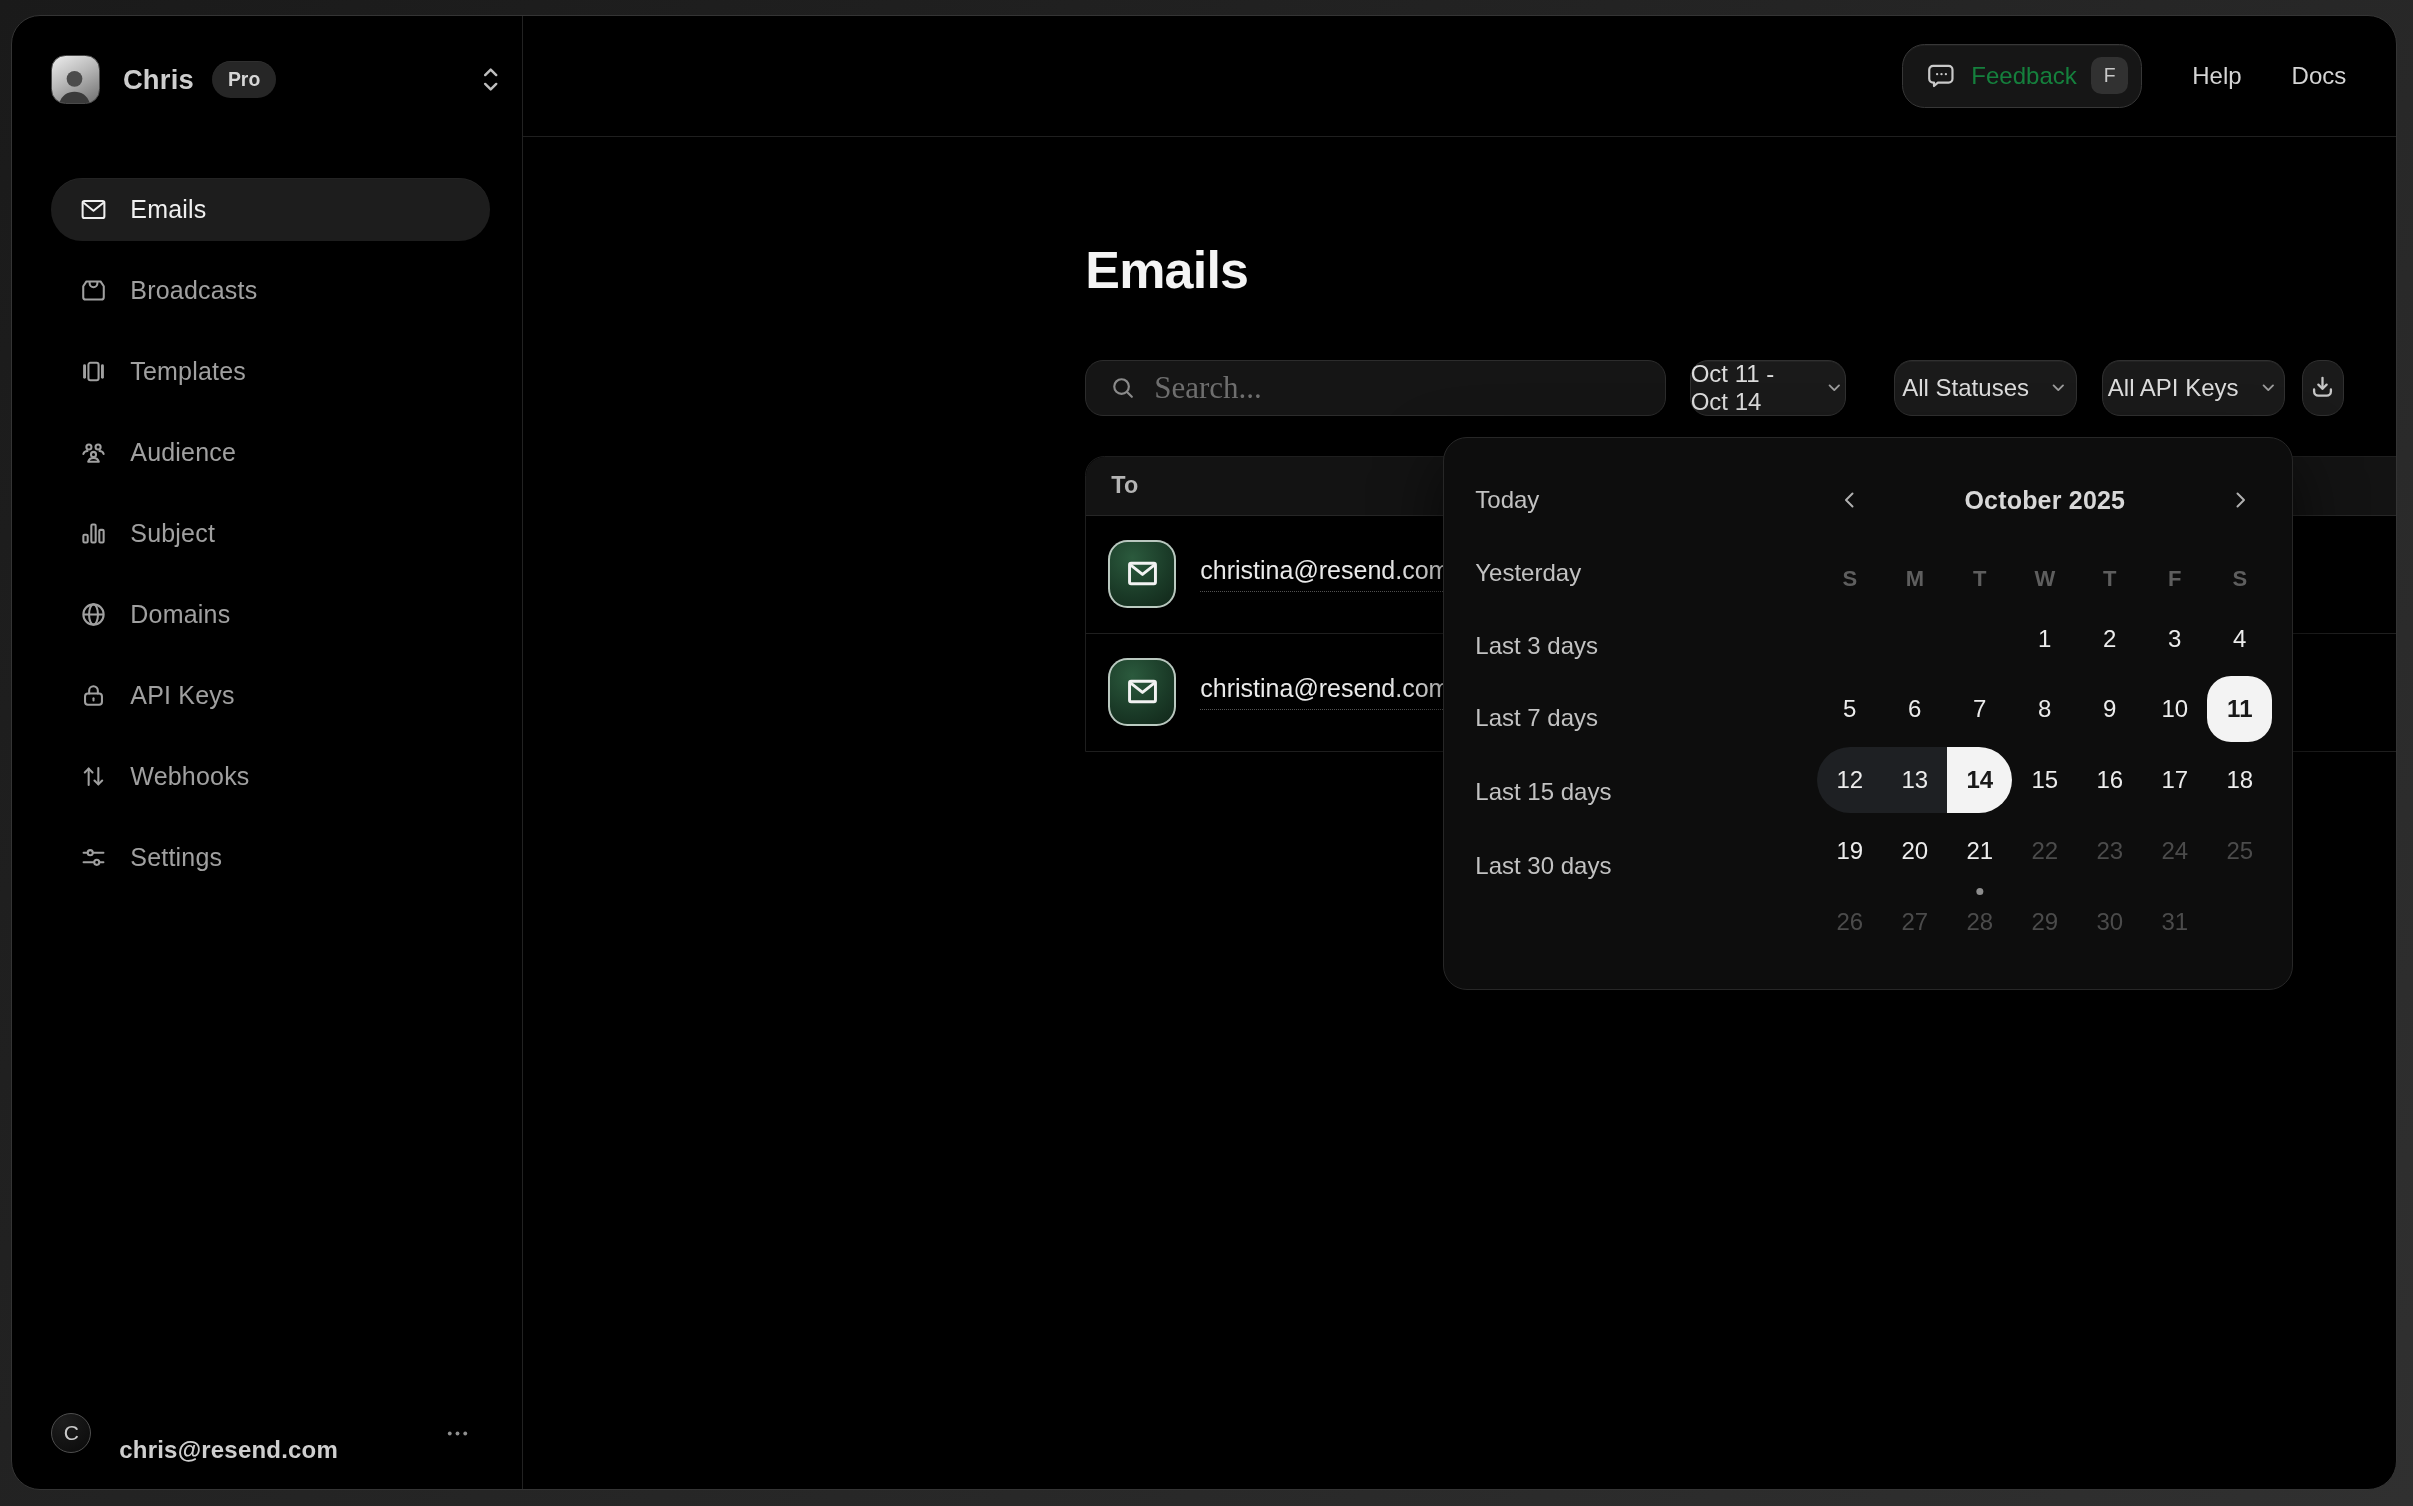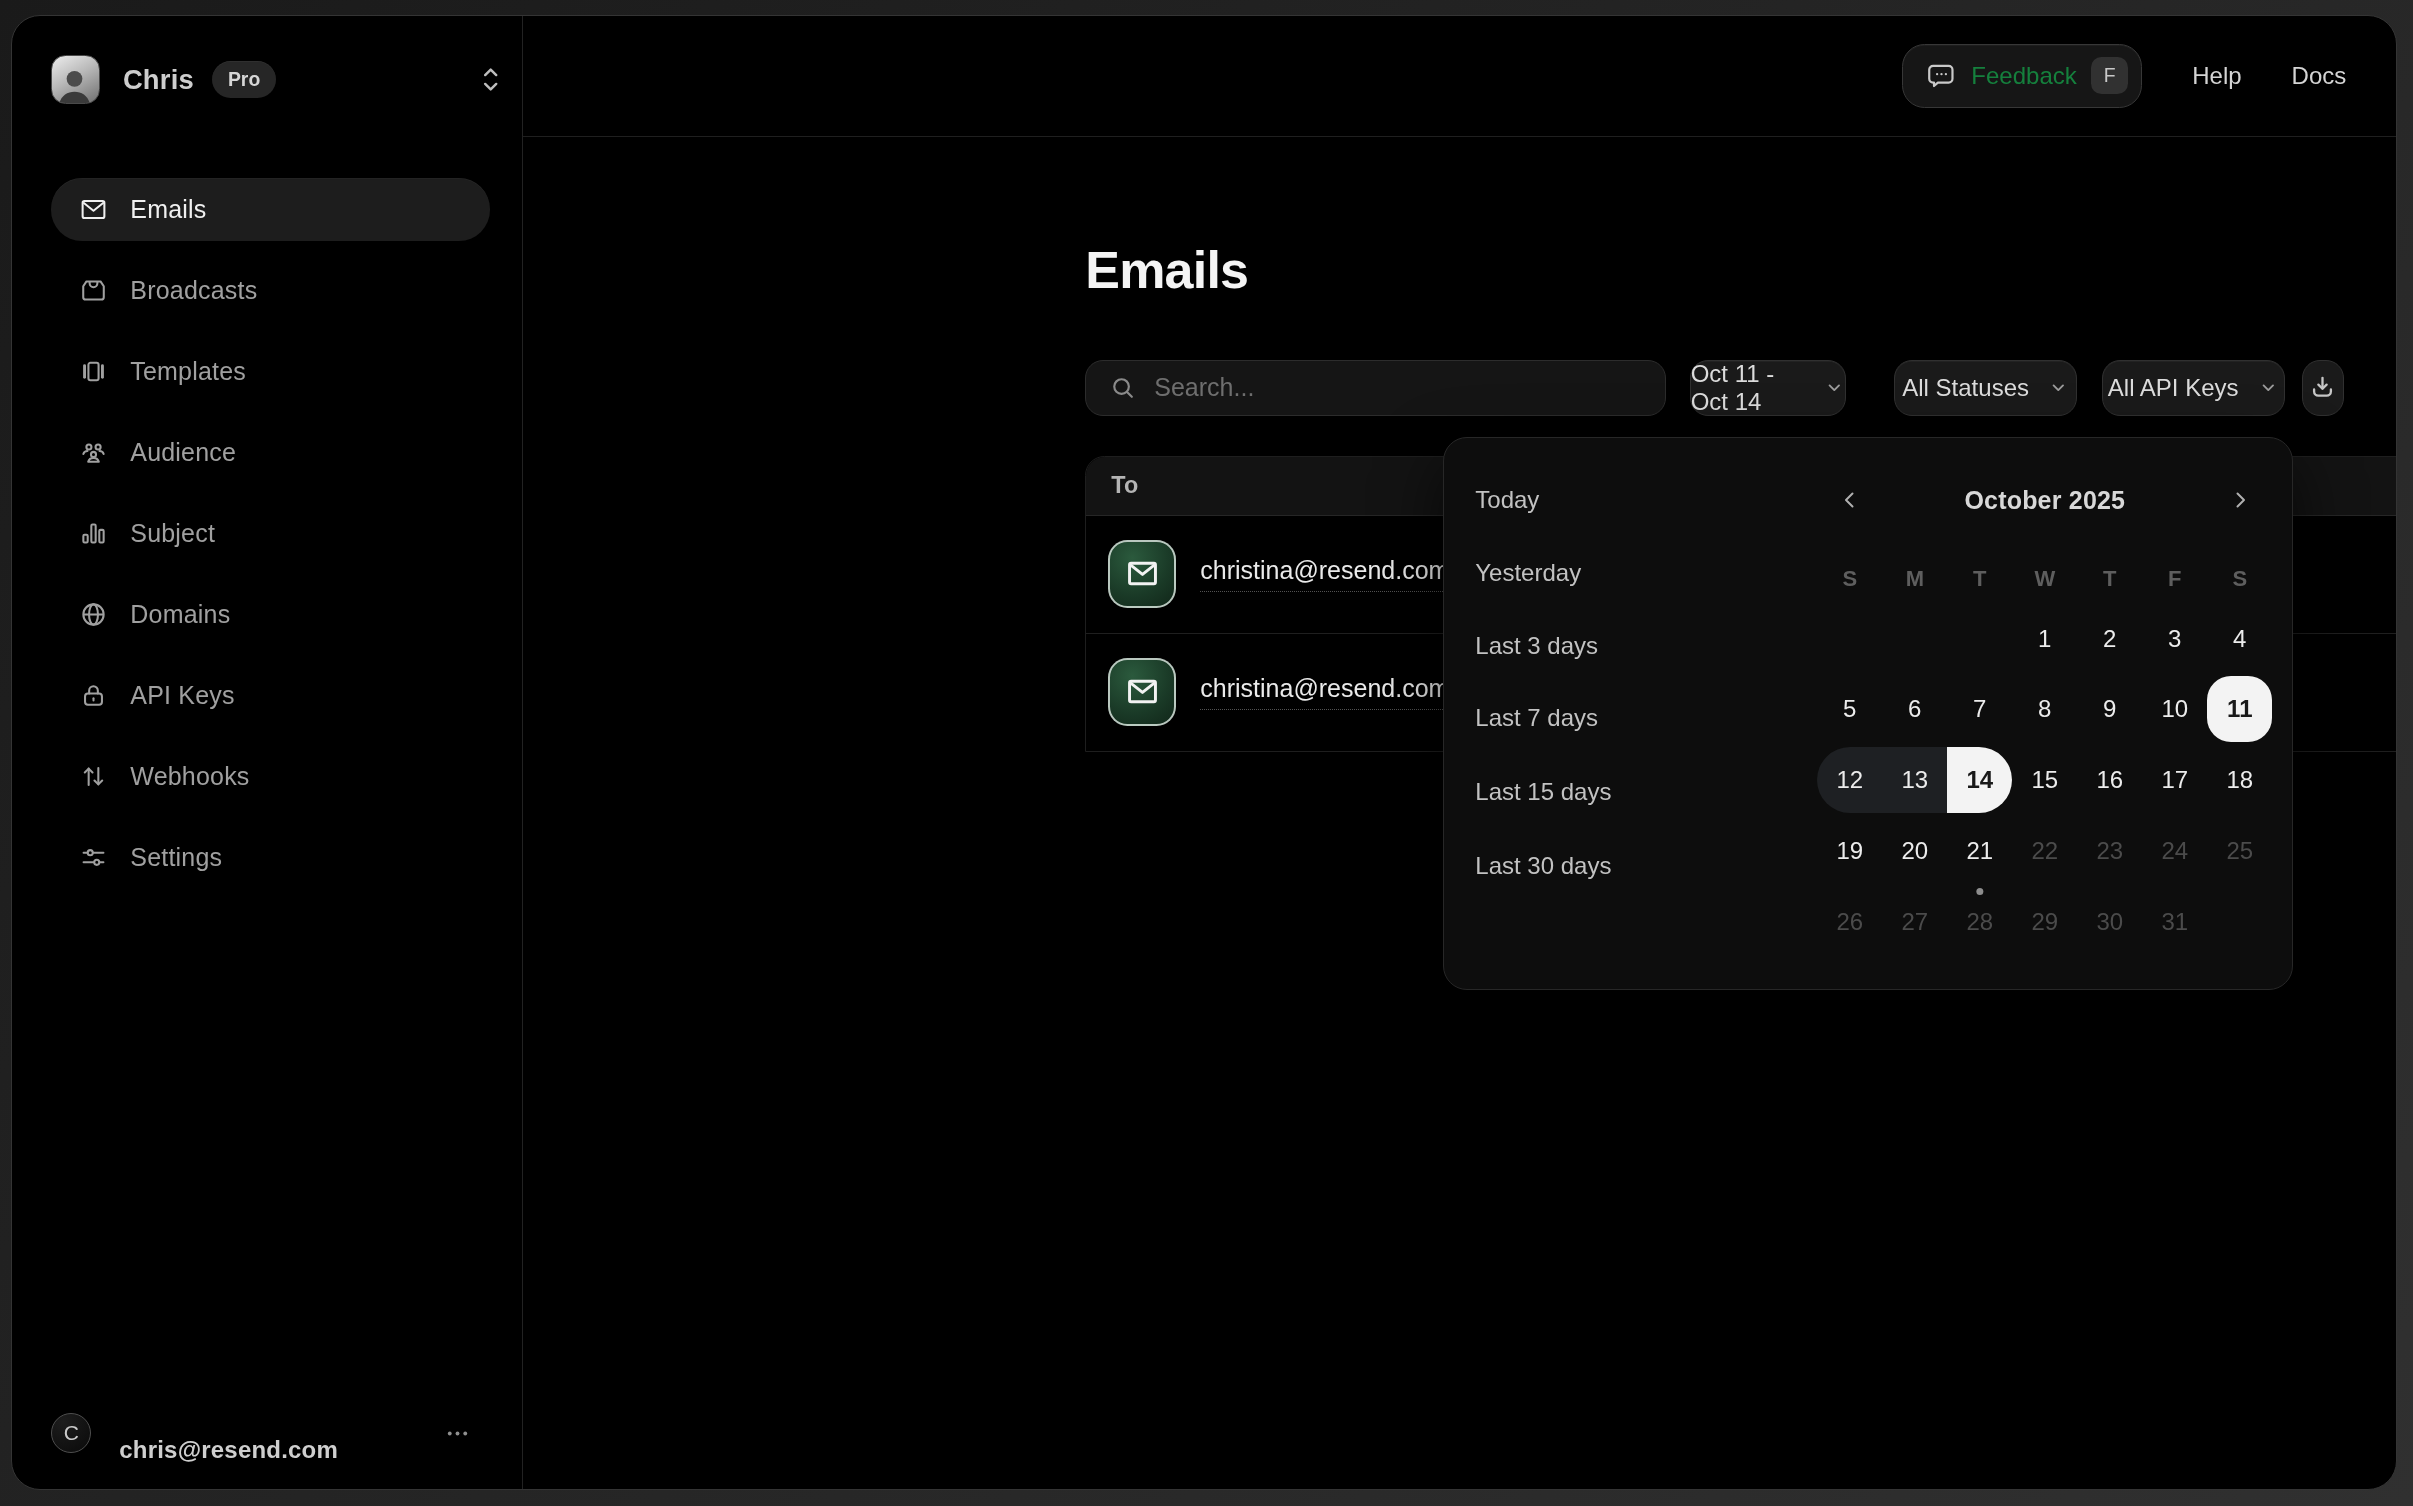--- a/index.html
+++ b/index.html
@@ -44,22 +44,22 @@
           display:flex;align-items:center;justify-content:center;}
   .top-link{font-size:24px;color:#d4d4d4;cursor:pointer;}
 
   .page-title{position:absolute;left:562px;top:190px;font-size:52px;line-height:61px;font-weight:700;
               color:#f4f4f4;letter-spacing:-0.8px;}
 
   
   .controls{position:absolute;left:562px;top:344px;right:52px;height:56px;display:flex;}
   .search{width:846px;height:56px;background:#151515;border:0.8px solid #2c2c2c;border-radius:18px;
           display:flex;align-items:center;box-sizing:border-box;padding:0 22.6px;gap:16px;}
-  .search input{background:transparent;border:none;outline:none;color:#e8e8e8;font-size:25px;width:100%;
-                font-family:Liberation Sans, sans-serif;}
+  .search input{background:transparent;border:none;outline:none;color:#e8e8e8;font-size:31px;width:100%;
+                font-family:Liberation Serif, serif;}
   .search input::placeholder{color:#6e6e6e;}
   .pill{height:56px;background:#1a1a1a;border:0.8px solid #303030;border-radius:18px;display:flex;
         align-items:center;justify-content:center;gap:18px;font-size:24px;color:#dcdcdc;cursor:pointer;
         box-sizing:border-box;box-shadow:inset 0 0.8px 0 rgba(255,255,255,.05);}
   .pill .chev{color:#9c9c9c;display:flex;}
   .pill.date{width:234px;margin-left:24px;}
   .pill.status{width:273px;margin-left:48px;}
   .pill.keys{width:272px;margin-left:25px;}
   .dl-btn{width:63px;height:56px;margin-left:17px;background:#1a1a1a;border:0.8px solid #303030;border-radius:18px;
           display:flex;align-items:center;justify-content:center;color:#c6c6c6;cursor:pointer;box-sizing:border-box;}

